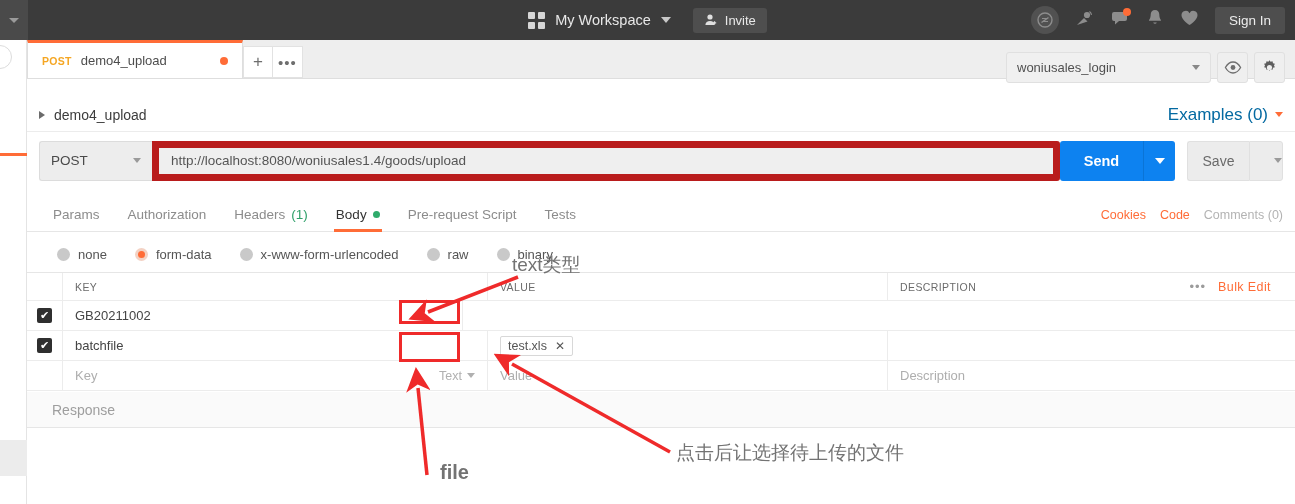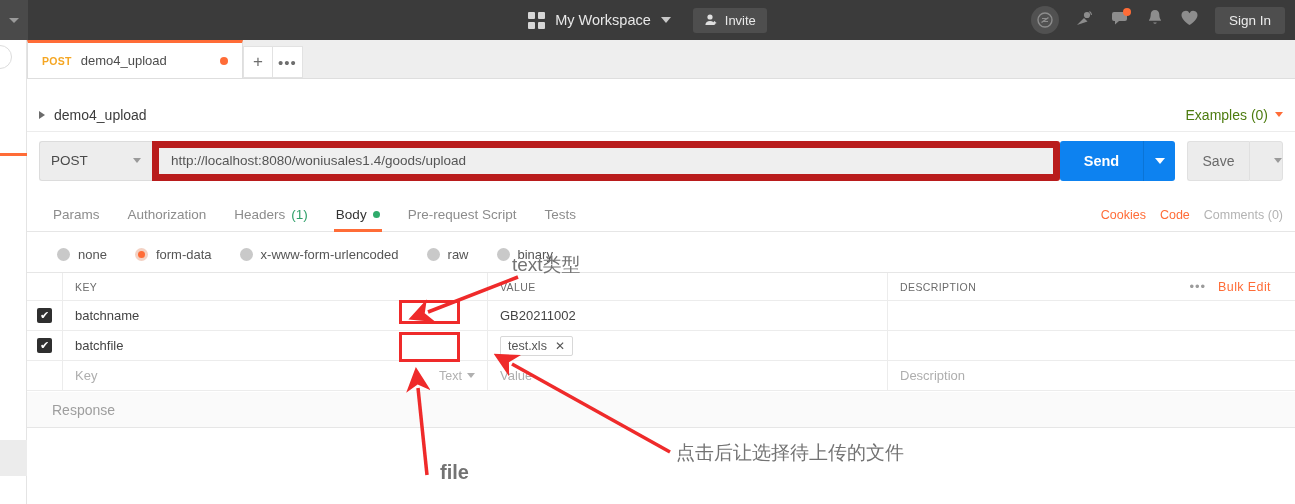--- a/index.html
+++ b/index.html
@@ -128,21 +128,21 @@
     background: #fff;
   }
   .crumb-arrow {
     width: 0; height: 0; border-top: 4.5px solid transparent;
     border-bottom: 4.5px solid transparent; border-left: 6px solid #6b6b6b;
     margin: 0 9px 0 12px;
   }
   .crumb-text { color: #3c3c3c; font-size: 14px; }
   .examples {
     margin-left: auto; margin-right: 12px; display: flex;
-    align-items: center; gap: 7px; color: #4d7c0f; font-size: 14px;
+    align-items: center; gap: 7px; color: #0369a1; font-size: 17px;
   }
   .caret-orange {
     width: 0; height: 0; border-left: 4.5px solid transparent;
     border-right: 4.5px solid transparent; border-top: 5px solid #ff6c37;
   }
 
   
   .urlrow {
     position: absolute; left: 27px; top: 132px; right: 0; height: 57px;
     background: #fff; display: flex; align-items: center; padding: 0 12px;
@@ -366,20 +366,38 @@
   <div class="tabstrip">
     <div class="req-tab">
       <span class="tab-method">POST</span>
       <span class="tab-label">demo4_upload</span>
       <span class="tab-dot"></span>
     </div>
     <div class="tabstrip-btn">+</div>
     <div class="tabstrip-btn dots">•••</div>
   </div>
 
+  <div class="envbar">
+    <div class="env-select">
+      <span>woniusales_login</span>
+      <span class="env-caret"></span>
+    </div>
+    <div class="icon-sq">
+      <svg width="18" height="13" viewBox="0 0 18 13">
+        <path d="M9 1C4.5 1 1.4 6.5 1.4 6.5S4.5 12 9 12s7.6-5.5 7.6-5.5S13.5 1 9 1z" fill="none" stroke="#6e6e6e" stroke-width="1.3"></path>
+        <circle cx="9" cy="6.5" r="2.4" fill="#6e6e6e"></circle>
+      </svg>
+    </div>
+    <div class="icon-sq">
+      <svg width="17" height="17" viewBox="0 0 17 17">
+        <path d="M8.5 1.2l1.1 1.6 1.9-.5.5 1.9 1.9.6-.9 1.7.9 1.7-1.9.6-.5 1.9-1.9-.5-1.1 1.6-1.1-1.6-1.9.5-.5-1.9-1.9-.6.9-1.7-.9-1.7 1.9-.6.5-1.9 1.9.5z" fill="#5e5e5e"></path>
+        <circle cx="8.5" cy="8.5" r="2.6" fill="#efefef"></circle>
+      </svg>
+    </div>
+  </div>
 
   <div class="crumbrow">
     <span class="crumb-arrow"></span>
     <span class="crumb-text">demo4_upload</span>
     <span class="examples">
       <span>Examples (0)</span>
       <span class="caret-orange"></span>
     </span>
   </div>
 
@@ -466,23 +484,20 @@
           <span class="dots-grey">•••</span>
           <span class="bulk">Bulk Edit</span>
         </span>
       </div>
     </div>
 
     <div class="kv-row">
       <div class="kv-check">
         <span class="chk">✔</span>
       </div>
-      <div class="kv-key">
-        <span>batchname</span>
-      </div>
       <div class="kv-val">
         <span>GB20211002</span>
       </div>
       <div class="kv-desc">
         <span></span>
       </div>
     </div>
 
     <div class="kv-row">
       <div class="kv-check">

